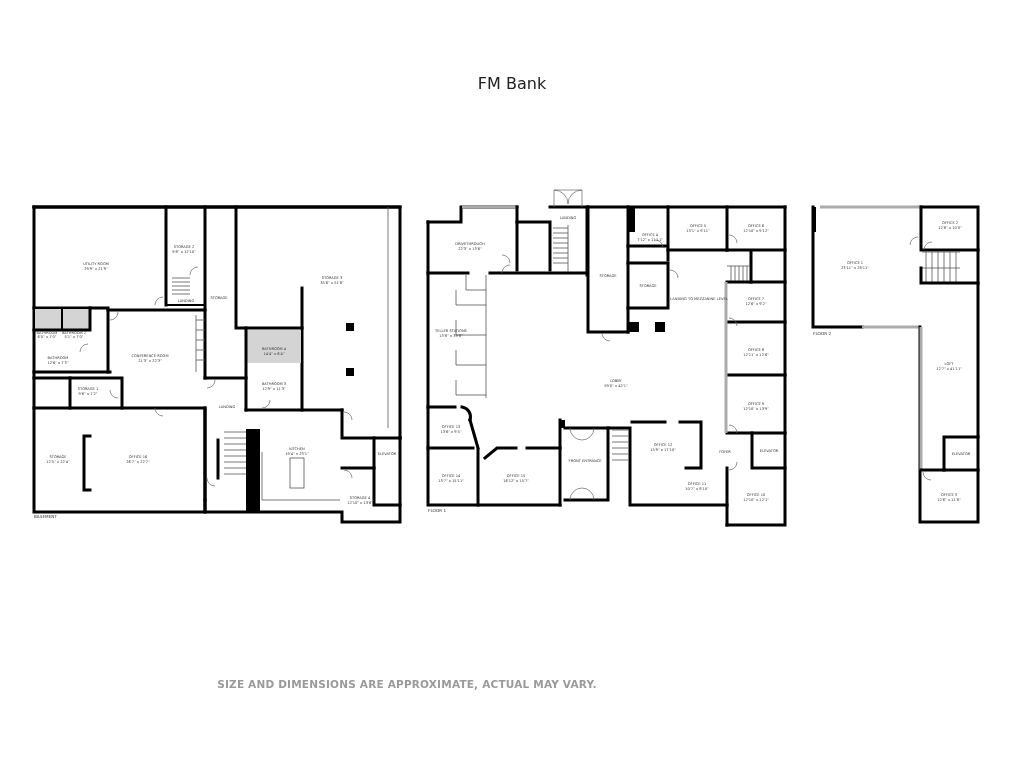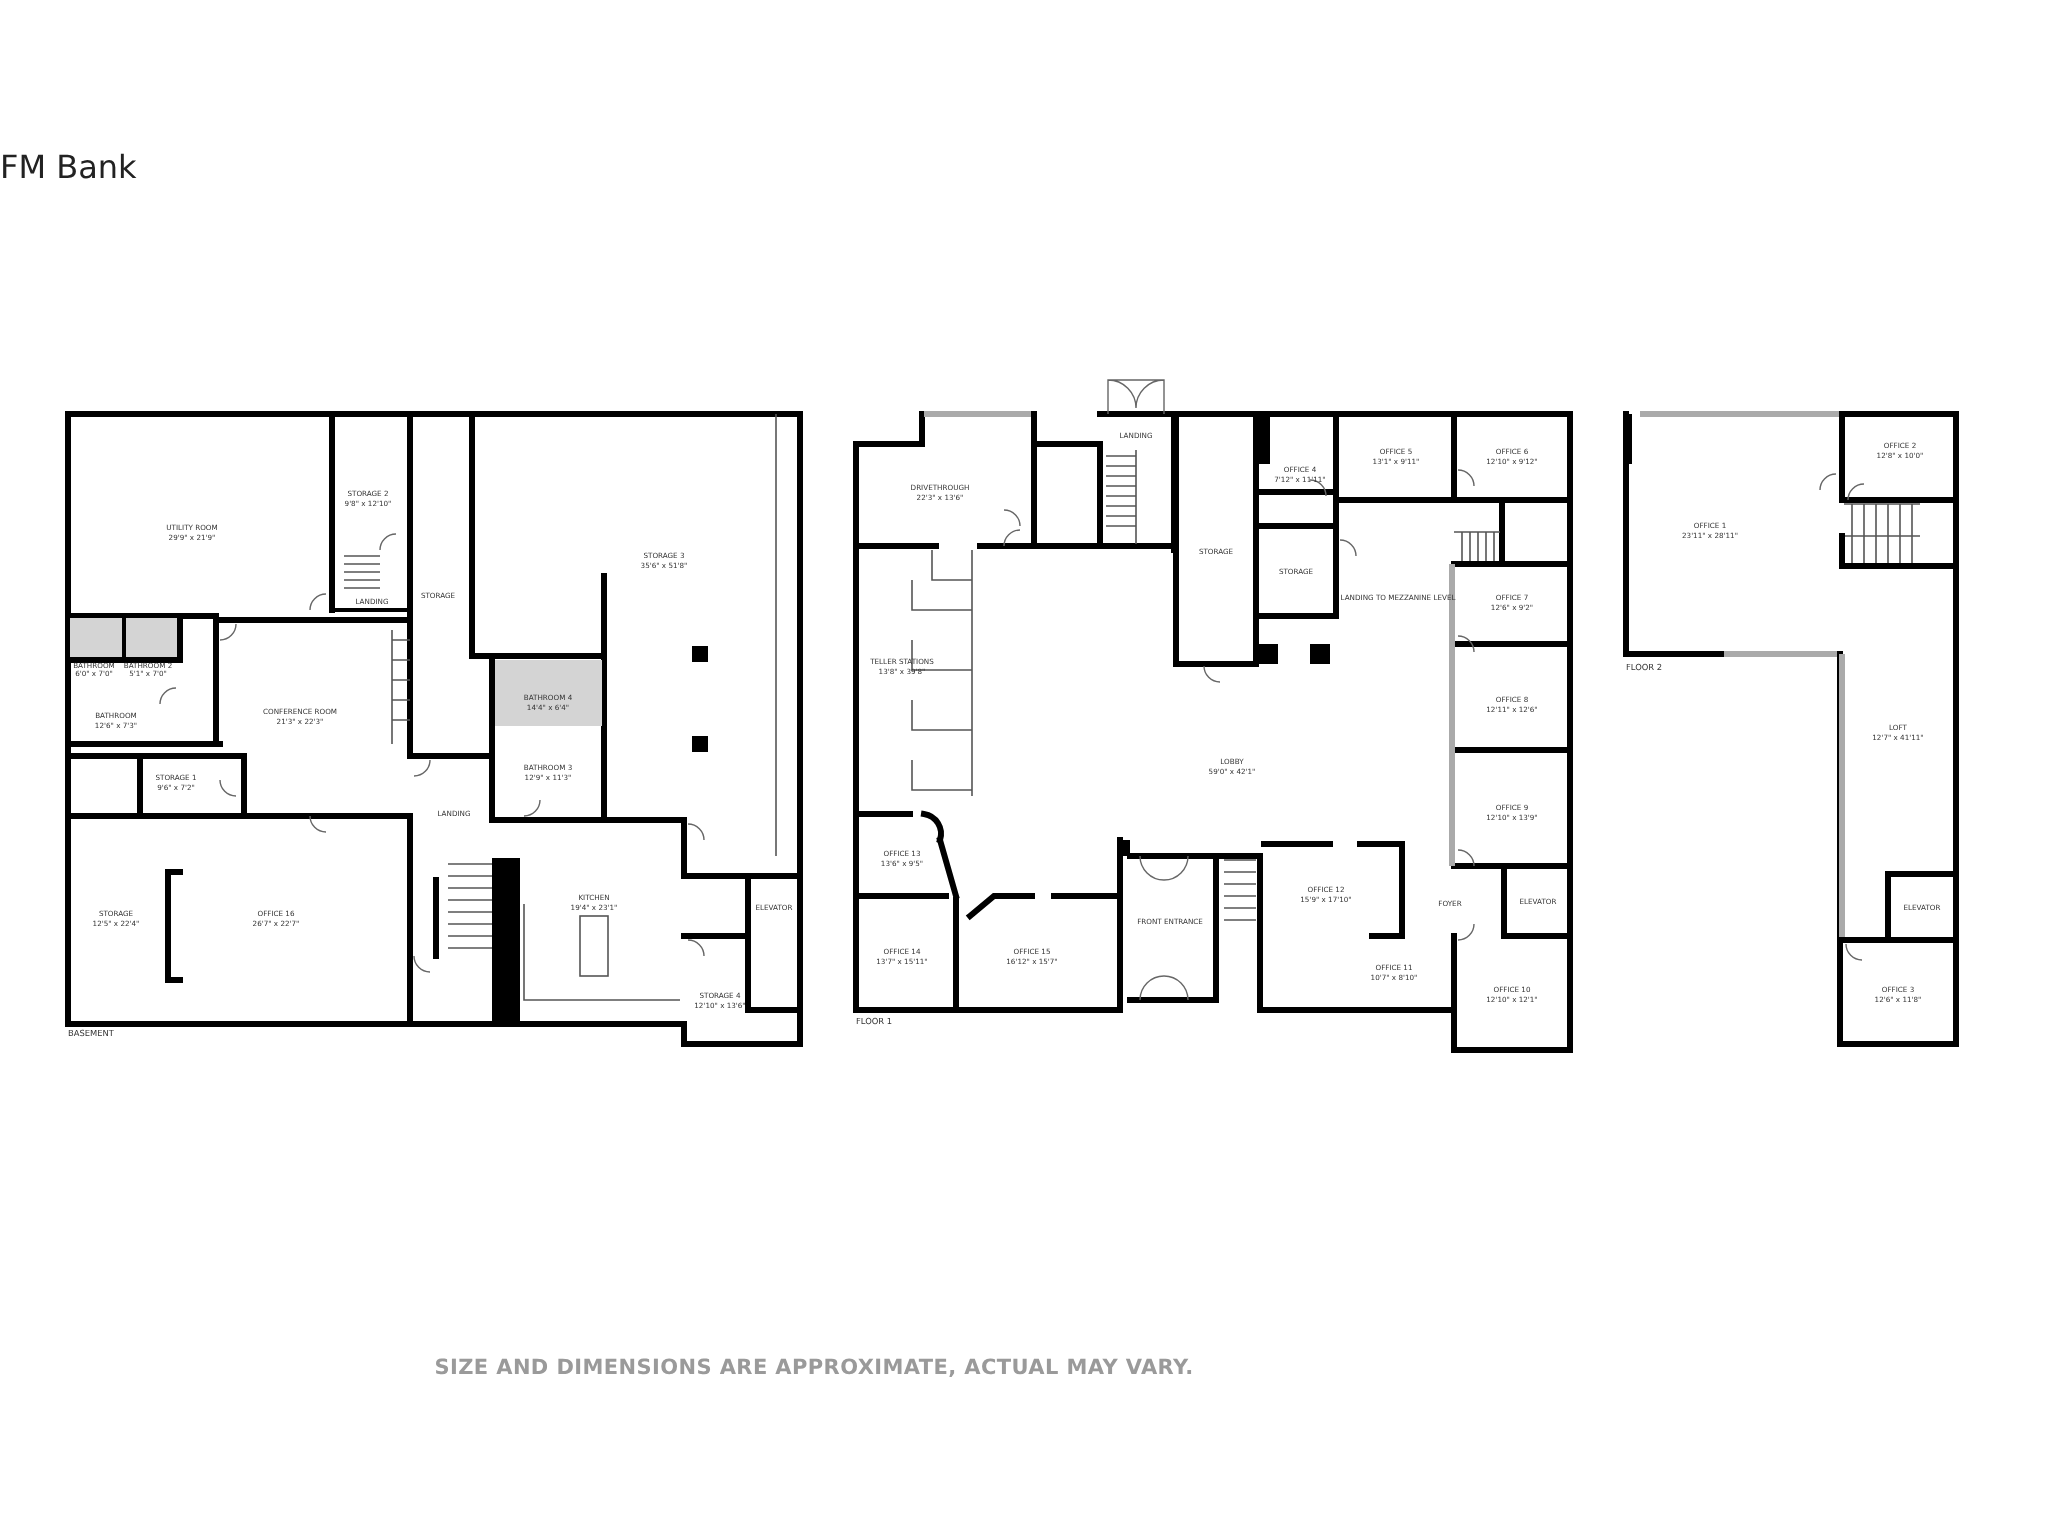--- a/index.html
+++ b/index.html
@@ -1,17 +1,17 @@
 <!DOCTYPE html>
 <html><head>
 <meta charset="utf-8">
 <style>
   html,body{margin:0;padding:0;background:#ffffff;}
   body{width:1024px;height:768px;position:relative;overflow:hidden;font-family:"DejaVu Sans",sans-serif;}
-  .title{position:absolute;left:0;width:1024px;top:74px;font-size:16px;color:#222;font-family:"DejaVu Sans",sans-serif;}
+  .title{position:absolute;left:0;width:1024px;top:74px;text-align:center;font-size:16px;color:#222;font-family:"DejaVu Sans",sans-serif;}
   .footer{position:absolute;left:0;width:814px;top:678px;text-align:center;font-size:10.5px;font-weight:bold;color:#9a9a9a;letter-spacing:0.2px;font-family:"DejaVu Sans",sans-serif;}
   svg{position:absolute;left:0;top:0;}
   .w{stroke:#000;stroke-width:3;fill:none;stroke-linecap:square;}
   .wt{stroke:#000;stroke-width:2;fill:none;}
   .win{stroke:#aaa;stroke-width:3;fill:none;}
   .thin{stroke:#555;stroke-width:0.8;fill:none;}
   .door{stroke:#666;stroke-width:0.7;fill:none;}
   .blk{fill:#000;}
   .gray{fill:#d4d4d4;}
   .lbl{font-family:"DejaVu Sans",sans-serif;font-size:3.6px;fill:#333;text-anchor:middle;}

